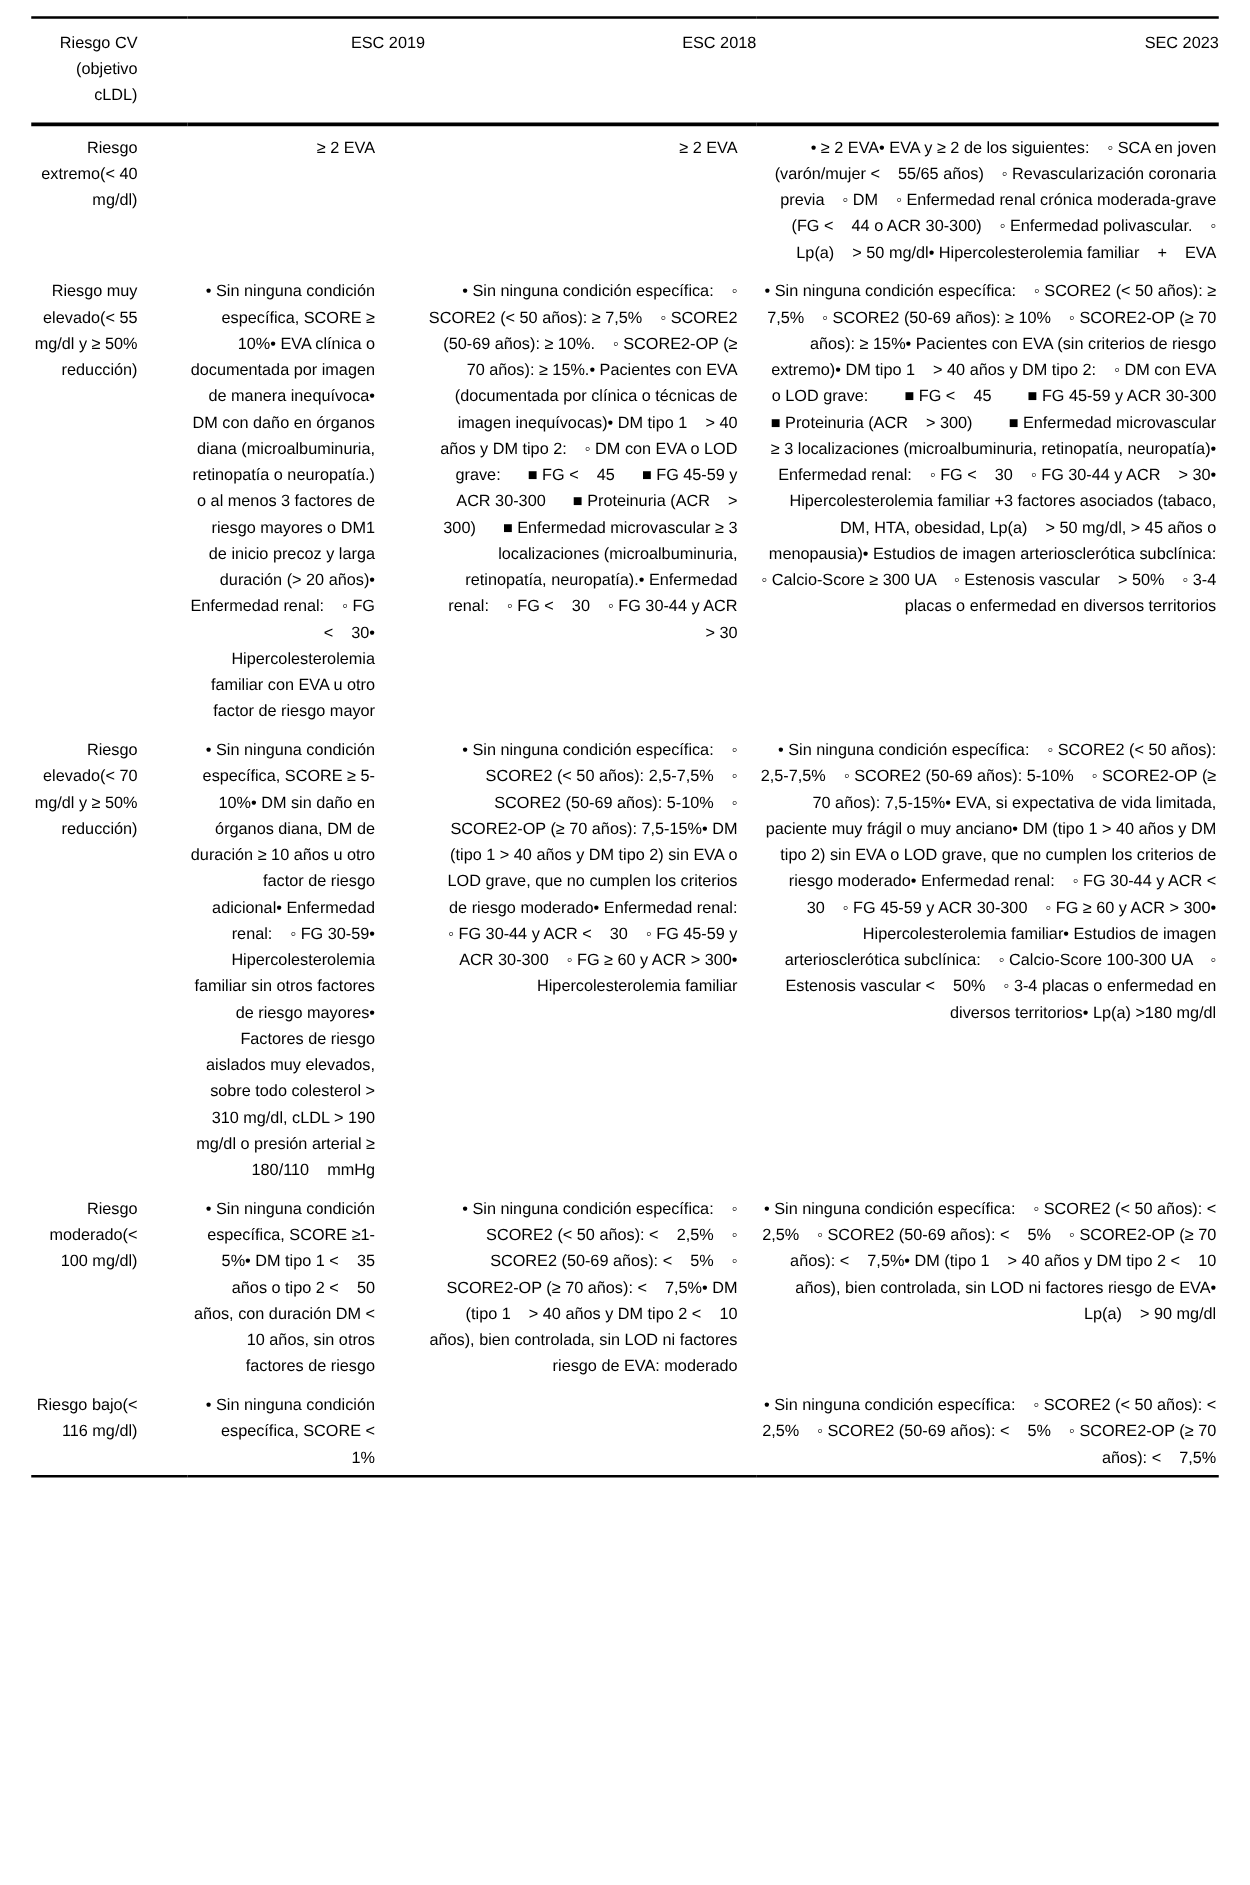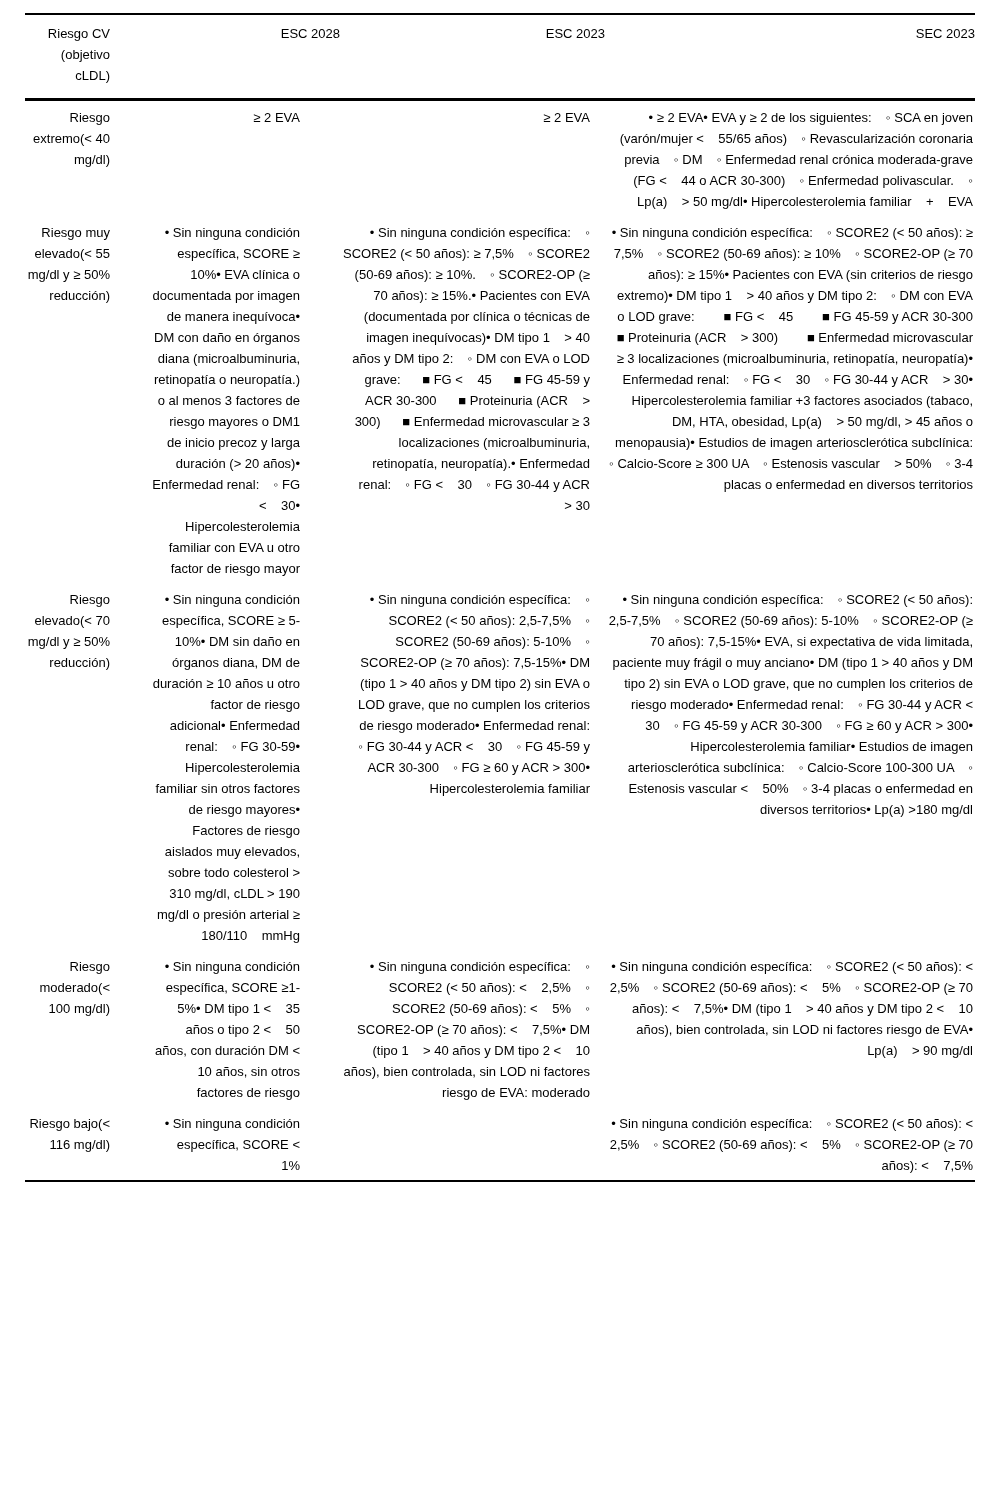--- a/index.html
+++ b/index.html
@@ -53,22 +53,22 @@
 <table class="guideline-table">
   <colgroup>
     <col class="c1">
       <col class="c2">
       <col class="c3">
       <col class="c4">
   </colgroup>
   <thead>
     <tr>
       <th class="c1h">Riesgo CV (objetivo cLDL)</th>
-      <th>ESC 2028</th>
-      <th>ESC 2023</th>
+      <th>ESC 2019</th>
+      <th>ESC 2018</th>
       <th>SEC 2023</th>
     </tr>
   </thead>
   <tbody>
     <tr>
       <td class="riskcell">Riesgo extremo(&lt; 40 mg/dl)</td>
       <td class="g2019">≥ 2 EVA</td>
       <td class="g2021">≥ 2 EVA</td>
       <td class="g2024">• ≥ 2 EVA• EVA y ≥ 2 de los siguientes:    ◦ SCA en joven (varón/mujer &lt;    55/65 años)    ◦ Revascularización coronaria previa    ◦ DM    ◦ Enfermedad renal crónica moderada-grave (FG &lt;    44 o ACR 30-300)    ◦ Enfermedad polivascular.    ◦ Lp(a)    &gt; 50 mg/dl• Hipercolesterolemia familiar    +    EVA</td>
     </tr>

